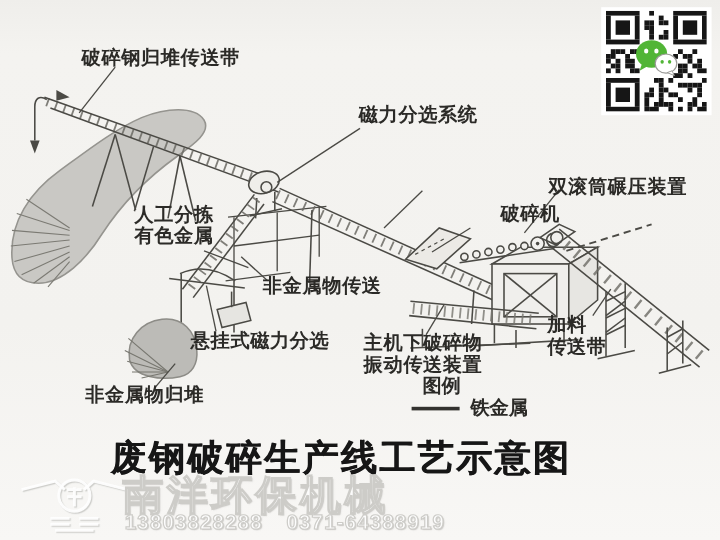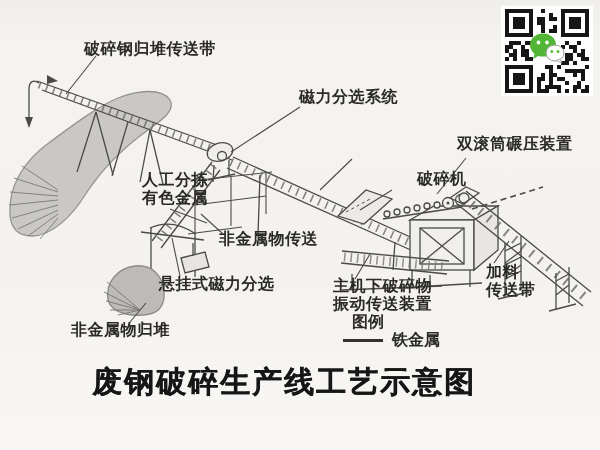--- a/index.html
+++ b/index.html
@@ -6,21 +6,21 @@
   #stage{
     position:relative; width:600px; height:450px; overflow:hidden;
     background:linear-gradient(180deg,#efeeeb 0%,#f4f3f0 10%,#f3f2ef 60%,#f8f7f5 100%);
     font-family:"Liberation Sans","DejaVu Sans",sans-serif;
   }
   #art{position:absolute;left:0;top:0;width:600px;height:450px;}
   .lbl{
     position:absolute; font-size:16px; font-weight:700; color:#2b2a27;
     line-height:1.15; white-space:nowrap; letter-spacing:0.5px;
   }
-  .lbl .ln{display:block;margin-left:30px;}
+  .lbl .ln{display:block;}
   #title{
     position:absolute; left:0; top:362px; width:568px; text-align:center;
     font-size:30px; font-weight:800; color:#161616; letter-spacing:2px;
     text-shadow:0.6px 0 0 #161616;
   }
   
   #legend-title{position:absolute;left:352px;top:312px;font-size:16px;font-weight:700;color:#2b2a27;}
   .legend-row{position:absolute;left:343px;display:flex;align-items:center;gap:9px;}
   .legend-row .swatch{width:40px;height:2.4px;background:#33322f;}
   .legend-row .swatch.dashed{
@@ -196,23 +196,23 @@
       <path d="M392,190 L360,210"></path>
       <path d="M170,209 L207,223"></path>
       <path d="M223,234 L201,214"></path>
       <path d="M180,276 L172,238"></path>
       <path d="M130,322 L146,303"></path>
       <path d="M355,279 L370,254"></path>
       <path d="M494,263 L509,241"></path>
     </g>
   </svg>
 
-  <div class="lbl" style="left:84px;top:40px;">破碎钢归堆传送带</div>
+  <div class="lbl" style="left:68px;top:40px;">破碎钢归堆传送带</div>
   <div class="lbl" style="left:299px;top:88px;">磁力分选系统</div>
-  <div class="lbl" style="left:457px;top:135px;">双滚筒碾压装置</div>
+  <div class="lbl" style="left:457px;top:148px;">双滚筒碾压装置</div>
   <div class="lbl" style="left:379px;top:170px;margin-left:38px;">破碎机</div>
   <div class="lbl" style="left:112px;top:171px;">
     <span class="ln">人工分拣</span>
     <span class="ln">有色金属</span>
   </div>
   <div class="lbl" style="left:219px;top:230px;">非金属物传送</div>
   <div class="lbl" style="left:159px;top:276px;font-family:Liberation Mono, monospace;">悬挂式磁力分选</div>
   <div class="lbl" style="left:71px;top:321px;">非金属物归堆</div>
   <div class="lbl" style="left:303px;top:278px;font-family:Liberation Mono, monospace;">
     <span class="ln">主机下破碎物</span>
@@ -346,14 +346,28 @@
       <path d="M6,21 L4,27 L11,23 Z" fill="#51b536"></path>
       <ellipse cx="9.5" cy="10.5" rx="1.8" ry="2.1" fill="#ffffff"></ellipse>
       <ellipse cx="18" cy="10.5" rx="1.8" ry="2.1" fill="#ffffff"></ellipse>
       <ellipse cx="26" cy="21" rx="9" ry="8" fill="#ffffff" stroke="#9a9a97" stroke-width="1"></ellipse>
       <path d="M31,27 L33,31 L27,28.5 Z" fill="#ffffff" stroke="#9a9a97" stroke-width="0.8"></path>
       <ellipse cx="22.8" cy="19.5" rx="1.4" ry="1.6" fill="#51b536"></ellipse>
       <ellipse cx="29" cy="19.5" rx="1.4" ry="1.6" fill="#51b536"></ellipse>
     </svg>
   </div>
 
+  <div id="watermark">
+    <svg id="wm-logo" viewBox="0 0 92 56" fill="none" stroke="rgba(255,255,255,0.95)" stroke-width="2.4" style="filter:drop-shadow(1px 1px 0 rgba(170,169,165,0.55));">
+      <path d="M2,16 L30,9 L38,16"></path>
+      <path d="M90,16 L62,9 L54,16"></path>
+      <circle cx="46" cy="21" r="13"></circle>
+      <path d="M40,16 L52,16 M40,22 L52,22 M46,14 L46,30"></path>
+      <path d="M26,40 L42,40 M26,45 L42,45 M50,40 L66,40 M50,45 L66,45 M30,50 L62,50"></path>
+    </svg>
+    <div id="wm-company" class="wm-text">南洋环保机械</div>
+    <div id="wm-phones" class="wm-text">
+      <span>13803828288</span>
+      <span>0371-64388919</span>
+    </div>
+  </div>
 
 </div>
 
 </body></html>

